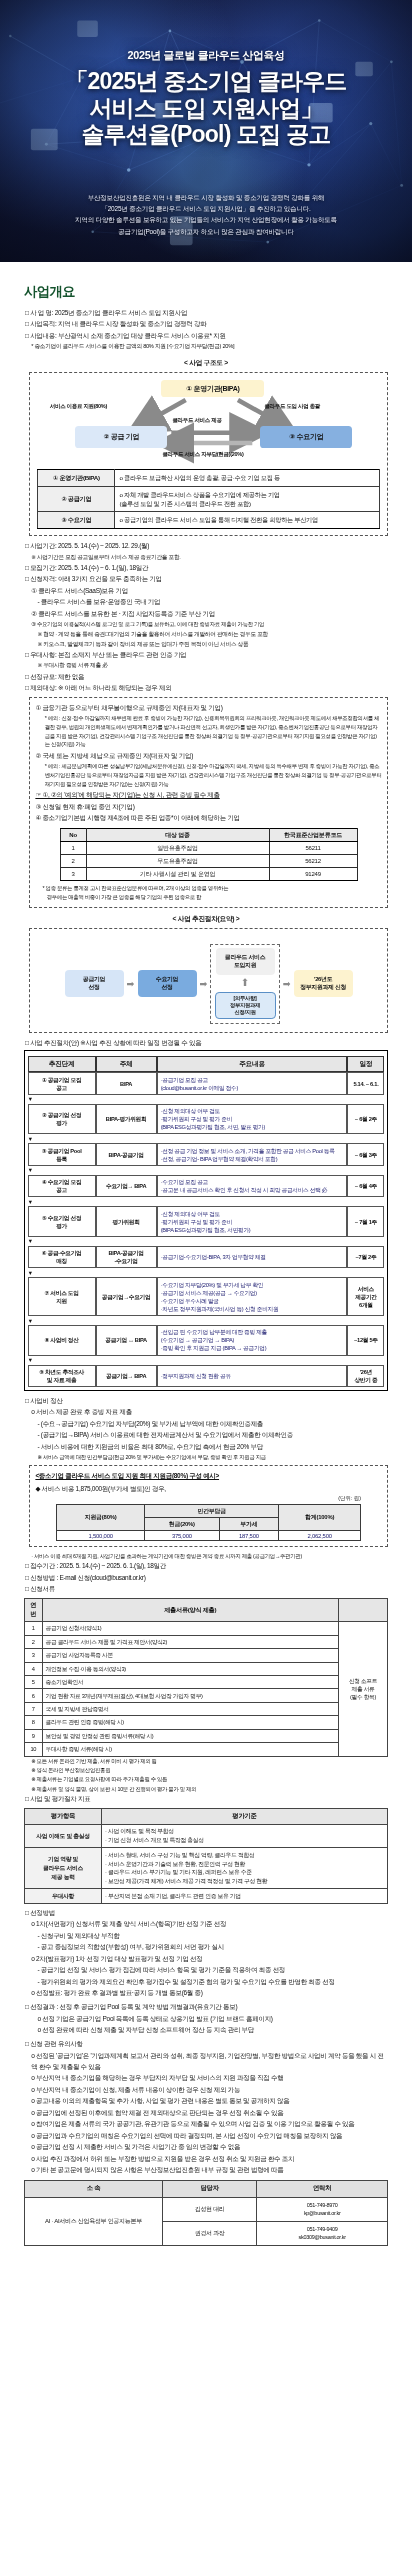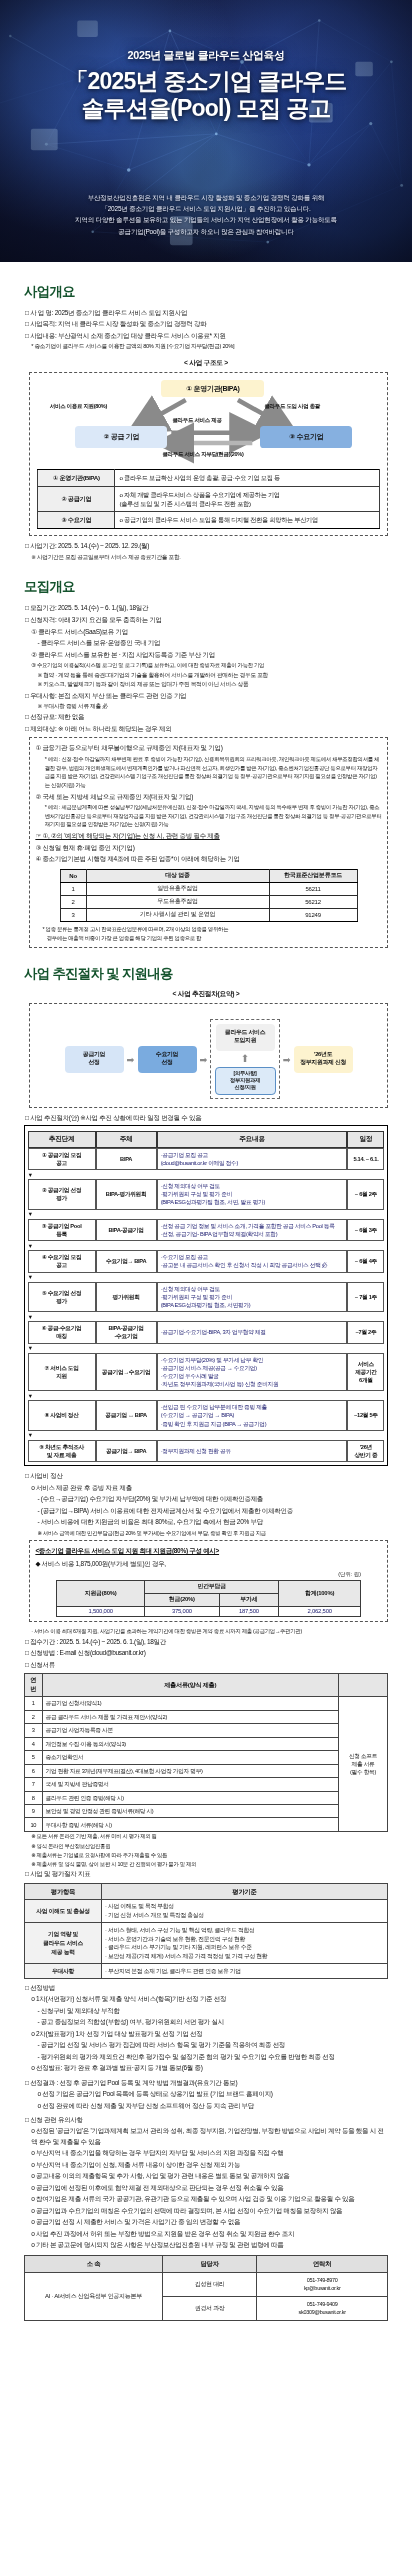--- a/index.html
+++ b/index.html
@@ -239,20 +239,21 @@
       <rect x="300" y="200" width="38" height="30" rx="4"></rect>
       <rect x="330" y="420" width="44" height="56" rx="5"></rect>
     </g>
   </svg>
   <div class="hero-vignette"></div>
 
   <div class="hero-text">
     <div class="hero-kicker">2025년 글로벌 클라우드 산업육성</div>
     <div class="hero-title">
       <div>「2025년 중소기업 클라우드</div>
+      <div>서비스 도입 지원사업」</div>
       <div>솔루션을(Pool) 모집 공고</div>
     </div>
   </div>
 
   <div class="hero-desc">
     <div>부산정보산업진흥원은 지역 내 클라우드 시장 활성화 및 중소기업 경쟁력 강화를 위해</div>
     <div>「2025년 중소기업 클라우드 서비스 도입 지원사업」을 추진하고 있습니다.</div>
     <div>지역의 다양한 솔루션을 보유하고 있는 기업들의 서비스가 지역 산업현장에서 활용 가능하도록</div>
     <div>공급기업(Pool)을 구성하고자 하오니 많은 관심과 참여바랍니다</div>
   </div>
@@ -306,21 +307,20 @@
           <td class="k">③ 수요기업</td>
           <td>o 공급기업의 클라우드 서비스 도입을 통해 디지털 전환을 희망하는 부산기업</td>
         </tr>
       </tbody>
     </table>
   </div>
 
   <div class="line l-sq">□ 사업기간: 2025. 5. 14.(수) ~ 2025. 12. 29.(월)</div>
   <div class="note">※ 사업기간은 모집 공고일로부터 서비스 제공 종료기간을 포함.</div>
 
-  <h2 class="sec">모집개요</h2>
 
   <div class="line l-sq">□ 모집기간: 2025. 5. 14.(수) ~ 6. 1.(일), 18일간</div>
   <div class="line l-sq">□ 신청자격: 아래 3가지 요건을 모두 충족하는 기업</div>
   <div class="line l-1">① 클라우드 서비스(SaaS)보유 기업</div>
   <div class="line l-2">- 클라우드 서비스를 보유·운영중인 국내 기업</div>
   <div class="line l-1">② 클라우드 서비스를 보유한 본 · 지점 사업자등록증 기준 부산 기업</div>
   <div class="line l-1 small">③ 수요기업의 이용실적(시스템 로그인 및 로그 기록)을 보유하고, 이에 대한 증빙자료 제출이 가능한 기업</div>
   <div class="note2">※ 협약 · 계약 등을 통해 중견□대기업의 기술을 활용하여 서비스를 개발하여 판매하는 경우도 포함</div>
   <div class="note2">※ 키오스크, 발열체크기 등과 같이 장비의 제공 또는 임대가 주된 목적이 아닌 서비스 상품</div>
   <div class="line l-sq">□ 우대사항: 본점 소재지 부산 또는 클라우드 관련 인증 기업</div>
@@ -361,21 +361,20 @@
           <td>기타 사행시설 관리 및 운영업</td>
           <td>91249</td>
         </tr>
       </tbody>
     </table>
 
     <div class="note small">* 업종 분류는 통계청 고시 한국표준산업분류에 따르며, 2개 이상의 업종을 영위하는</div>
     <div class="note small" style="padding-left:11.3px">경우에는 매출액 비중이 가장 큰 업종을 해당 기업의 주된 업종으로 함</div>
   </div>
 
-  <h2 class="sec">사업 추진절차 및 지원내용</h2>
   <div class="cap">&lt; 사업 추진절차(요약) &gt;</div>
 
   <div class="dashbox">
     <div class="flowsum">
       <div class="fbox fb1" style="white-space:pre-line">공급기업
 선정</div>
       <div class="farrow">➡</div>
       <div class="fbox fb2" style="white-space:pre-line">수요기업
 선정</div>
       <div class="farrow">➡</div>

